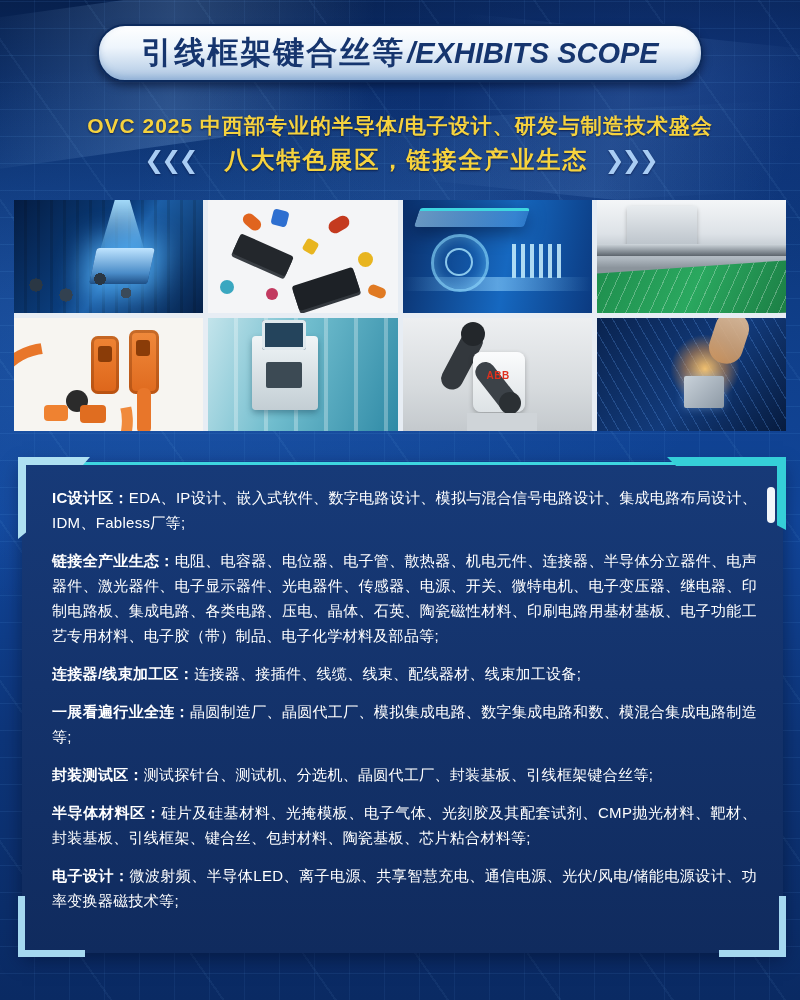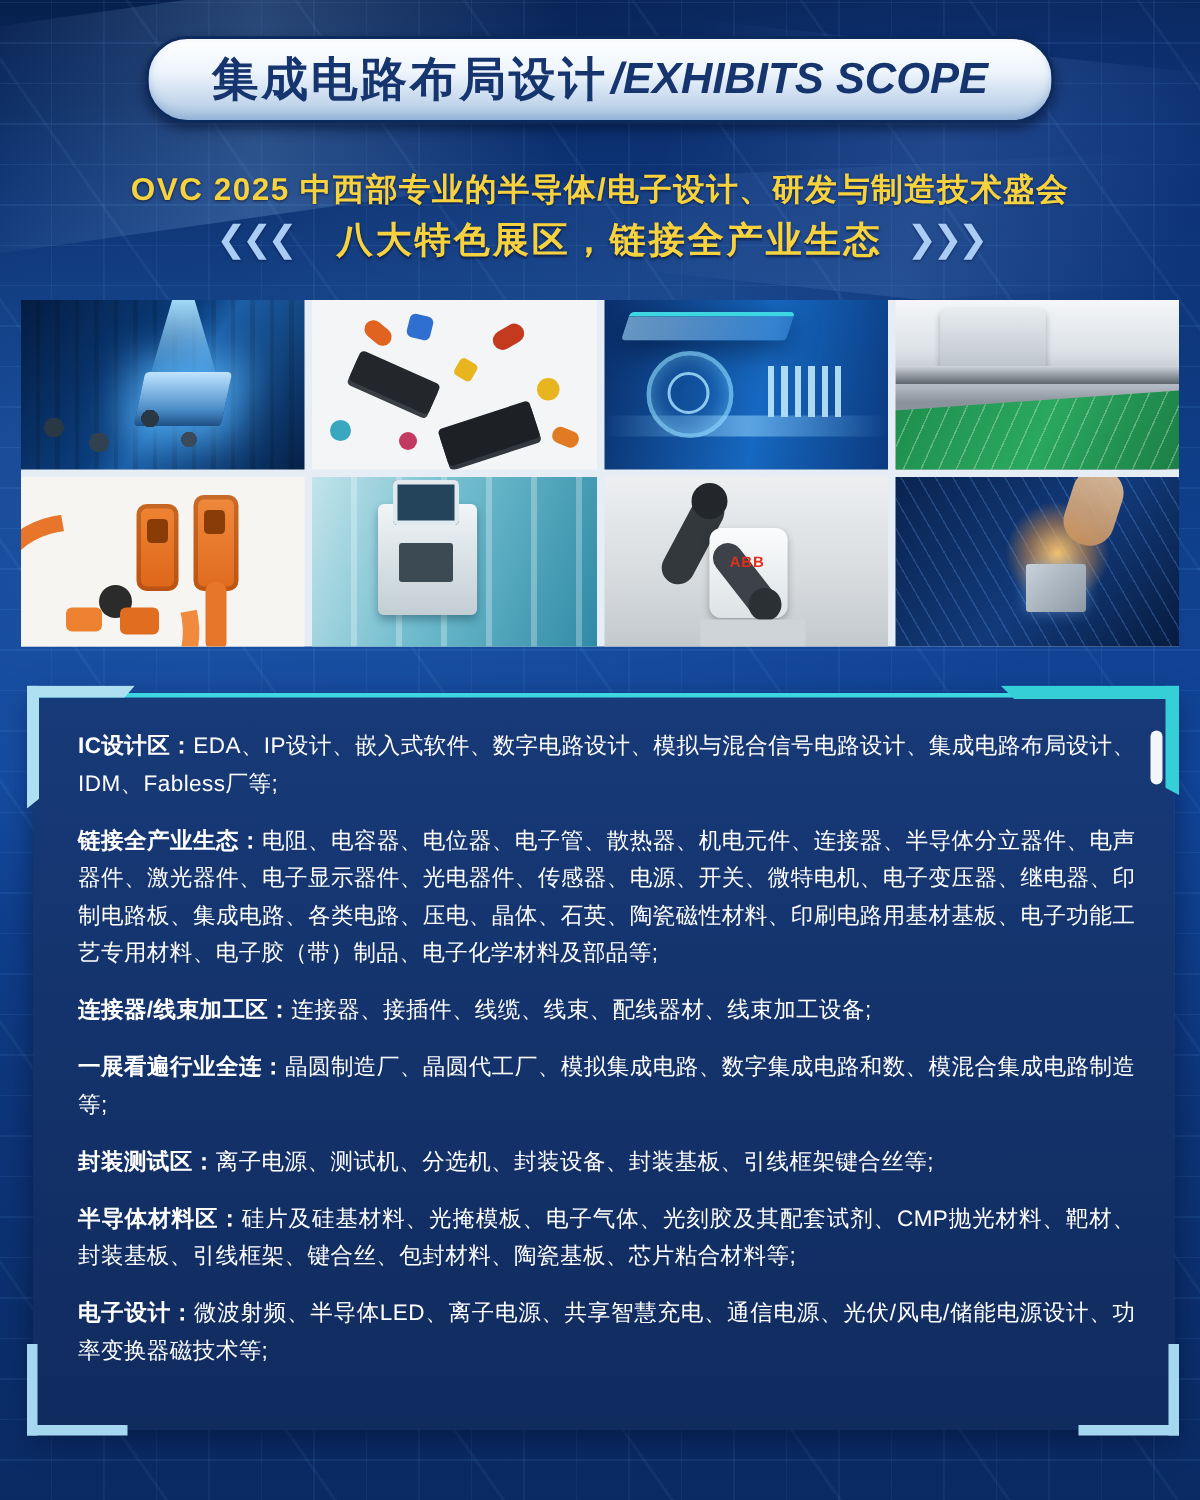--- a/index.html
+++ b/index.html
@@ -184,21 +184,21 @@
 </style>
 </head>
 <body>
 
 <div class="circuit-layer"></div>
 <div class="streak s1"></div>
 <div class="streak s2"></div>
 <div class="streak s3"></div>
 
 <div class="banner">
-  <span class="cn">集成电路布局设计</span>
+  <span class="cn">引线框架键合丝等</span>
   <span class="en">/EXHIBITS SCOPE</span>
 </div>
 
 <div class="intro-title">OVC 2025 中西部专业的半导体/电子设计、研发与制造技术盛会</div>
 
 <div class="intro-tagline">
   <span class="chev">❮❮❮</span>
   <span class="gold">八大特色展区，链接全产业生态</span>
   <span class="chev">❯❯❯</span>
 </div>
@@ -273,20 +273,20 @@
   <div class="scroll-pill"></div>
   <div class="sections">
   <p><b>IC设计区：</b><span>EDA、IP设计、嵌入式软件、数字电路设计、模拟与混合信号电路设计、集成电路布局设计、IDM、Fabless厂等;</span></p>
 
   <p><b>链接全产业生态：</b><span>电阻、电容器、电位器、电子管、散热器、机电元件、连接器、半导体分立器件、电声器件、激光器件、电子显示器件、光电器件、传感器、电源、开关、微特电机、电子变压器、继电器、印制电路板、集成电路、各类电路、压电、晶体、石英、陶瓷磁性材料、印刷电路用基材基板、电子功能工艺专用材料、电子胶（带）制品、电子化学材料及部品等;</span></p>
 
   <p><b>连接器/线束加工区：</b><span>连接器、接插件、线缆、线束、配线器材、线束加工设备;</span></p>
 
   <p><b>一展看遍行业全连：</b><span>晶圆制造厂、晶圆代工厂、模拟集成电路、数字集成电路和数、模混合集成电路制造等;</span></p>
 
-  <p><b>封装测试区：</b><span>离子电源、测试机、分选机、封装设备、封装基板、引线框架键合丝等;</span></p>
+  <p><b>封装测试区：</b><span>测试探针台、测试机、分选机、晶圆代工厂、封装基板、引线框架键合丝等;</span></p>
 
   <p><b>半导体材料区：</b><span>硅片及硅基材料、光掩模板、电子气体、光刻胶及其配套试剂、CMP抛光材料、靶材、封装基板、引线框架、键合丝、包封材料、陶瓷基板、芯片粘合材料等;</span></p>
 
 
   <p><b>电子设计：</b><span>微波射频、半导体LED、离子电源、共享智慧充电、通信电源、光伏/风电/储能电源设计、功率变换器磁技术等;</span></p>
 </div>
 </div>
 
 </body></html>

